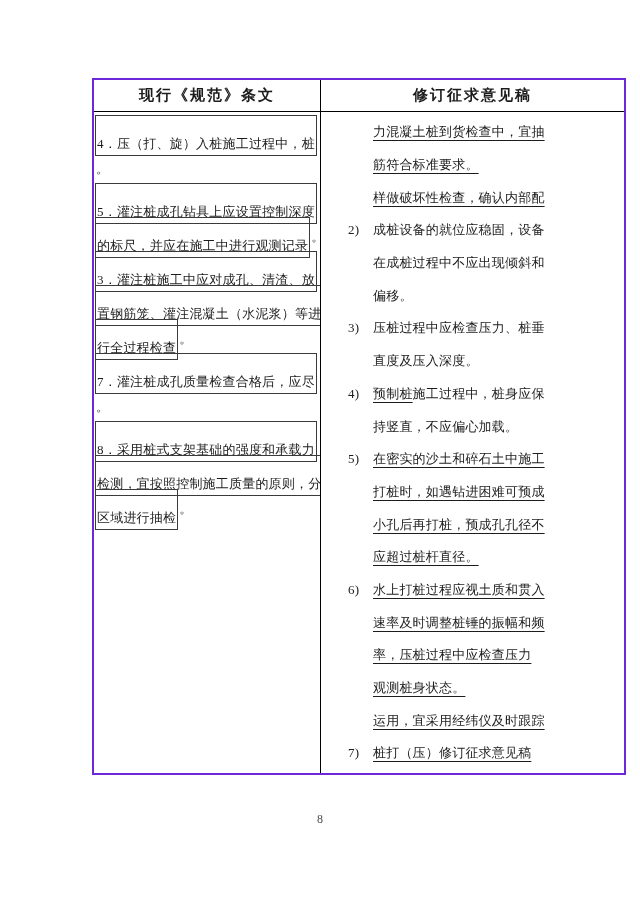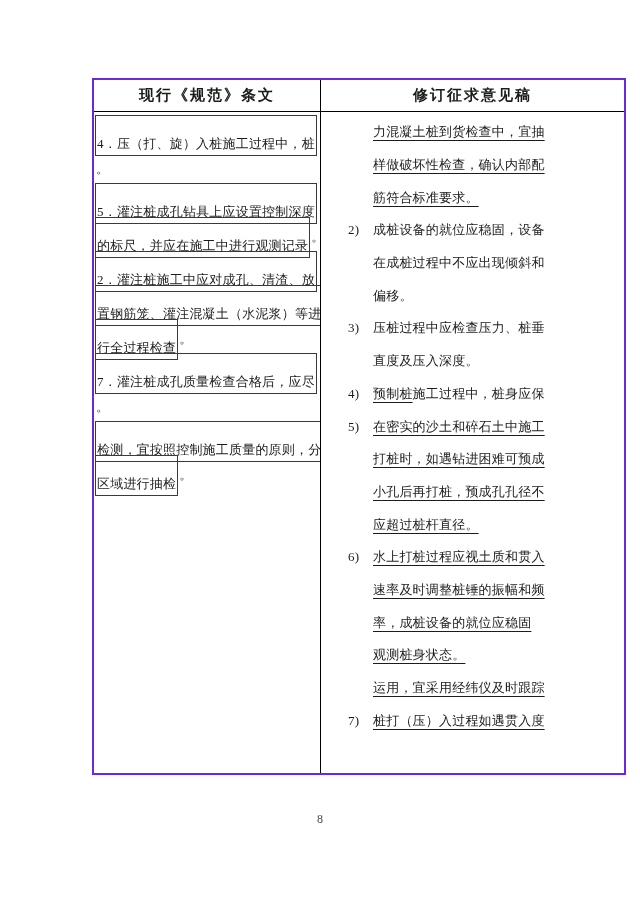--- a/index.html
+++ b/index.html
@@ -112,55 +112,58 @@
         <span class="l-tail">。</span>
       </div>
       <div class="l-line">
         <span class="l-box">5．灌注桩成孔钻具上应设置控制深度</span>
       </div>
       <div class="l-line">
         <span class="l-box">的标尺，并应在施工中进行观测记录</span>
         <span class="l-tail">。</span>
       </div>
       <div class="l-line">
-        <span class="l-box">2．灌注桩施工中应对成孔、清渣、放</span>
+        <span class="l-box">3．灌注桩施工中应对成孔、清渣、放</span>
       </div>
       <div class="l-line">
         <span class="l-box">置钢筋笼、灌注混凝土（水泥浆）等进</span>
       </div>
       <div class="l-line">
         <span class="l-box">行全过程检查</span>
         <span class="l-tail">。</span>
       </div>
       <div class="l-line">
         <span class="l-box">7．灌注桩成孔质量检查合格后，应尽</span>
       </div>
       <div class="l-line">
         <span class="l-tail">。</span>
+      </div>
+      <div class="l-line">
+        <span class="l-box">8．采用桩式支架基础的强度和承载力</span>
       </div>
       <div class="l-line">
         <span class="l-box">检测，宜按照控制施工质量的原则，分</span>
       </div>
       <div class="l-line">
         <span class="l-box">区域进行抽检</span>
         <span class="l-tail">。</span>
       </div>
     </div>
   <div class="cell right-cell" id="right-col">
       <div class="r-line">
         <span class="r-num"></span>
         <span><span class="seg-u">力混凝土桩到货检查中，宜抽</span></span>
       </div>
       <div class="r-line">
         <span class="r-num"></span>
+        <span><span class="seg-u">筋符合标准要求。</span></span>
+      </div>
+      <div class="r-line">
+        <span class="r-num"></span>
         <span><span class="seg-u">样做破坏性检查，确认内部配</span></span>
-      </div>
-      <div class="r-line">
-        <span class="r-num"></span>
-        <span><span class="seg-u">筋符合标准要求。</span></span>
       </div>
       <div class="r-line">
         <span class="r-num">2)</span>
         <span><span class="">成桩设备的就位应稳固，设备</span></span>
       </div>
       <div class="r-line">
         <span class="r-num"></span>
         <span><span class="">在成桩过程中不应出现倾斜和</span></span>
       </div>
       <div class="r-line">
@@ -173,20 +176,24 @@
       </div>
       <div class="r-line">
         <span class="r-num"></span>
         <span><span class="">直度及压入深度。</span></span>
       </div>
       <div class="r-line">
         <span class="r-num">4)</span>
         <span><span class="seg-u">预制桩</span><span class="">施工过程中，桩身应保</span></span>
       </div>
       <div class="r-line">
+        <span class="r-num"></span>
+        <span><span class="">持竖直，不应偏心加载。</span></span>
+      </div>
+      <div class="r-line">
         <span class="r-num">5)</span>
         <span><span class="seg-u">在密实的沙土和碎石土中施工</span></span>
       </div>
       <div class="r-line">
         <span class="r-num"></span>
         <span><span class="seg-u">打桩时，如遇钻进困难可预成</span></span>
       </div>
       <div class="r-line">
         <span class="r-num"></span>
         <span><span class="seg-u">小孔后再打桩，预成孔孔径不</span></span>
@@ -198,30 +205,30 @@
       <div class="r-line">
         <span class="r-num">6)</span>
         <span><span class="seg-u">水上打桩过程应视土质和贯入</span></span>
       </div>
       <div class="r-line">
         <span class="r-num"></span>
         <span><span class="seg-u">速率及时调整桩锤的振幅和频</span></span>
       </div>
       <div class="r-line">
         <span class="r-num"></span>
-        <span><span class="seg-u">率，成桩设备的就位应稳固</span></span>
+        <span><span class="seg-u">率，压桩过程中应检查压力</span></span>
       </div>
       <div class="r-line">
         <span class="r-num"></span>
         <span><span class="seg-u">观测桩身状态。</span></span>
       </div>
       <div class="r-line">
         <span class="r-num"></span>
         <span><span class="seg-u">运用，宜采用经纬仪及时跟踪</span></span>
       </div>
       <div class="r-line">
         <span class="r-num">7)</span>
-        <span><span class="seg-u">桩打（压）入过程如遇贯入度</span></span>
+        <span><span class="seg-u">桩打（压）修订征求意见稿</span></span>
       </div>
     </div>
 </div>
 
 <div class="page-number">8</div>
 
 </body></html>

